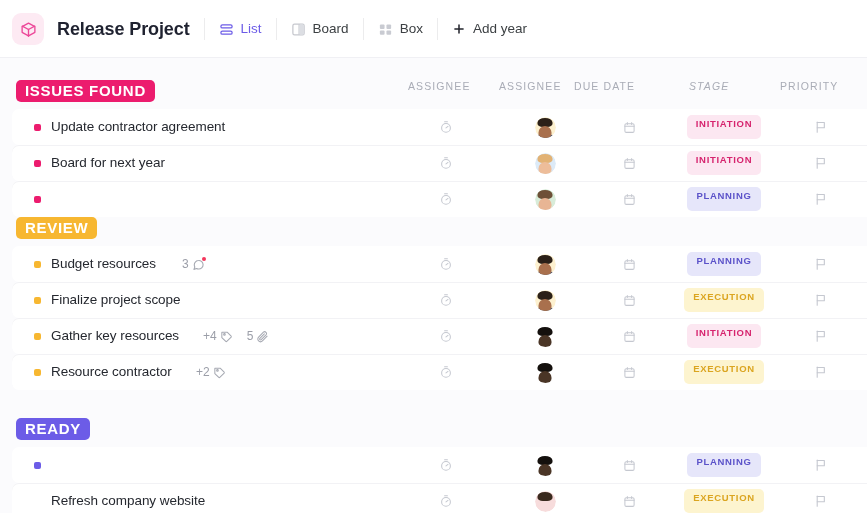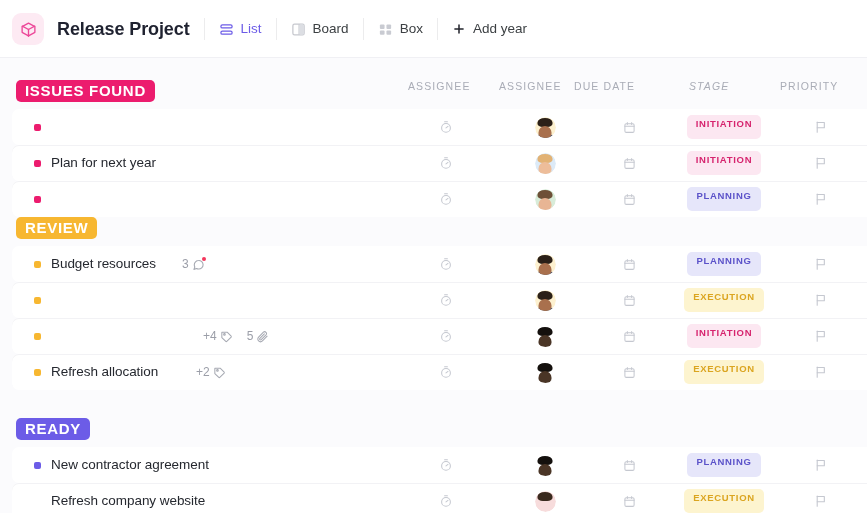--- a/index.html
+++ b/index.html
@@ -268,20 +268,21 @@
     <span style="left:499px;">ASSIGNEE</span>
     <span style="left:574px;">DUE DATE</span>
     <span style="left:689px;font-style:italic;">STAGE</span>
     <span style="left:780px;">PRIORITY</span>
   </div>
 
   <div id="body" style="position:absolute;top:80px;left:0;right:0;">
       <div class="section"><div class="sec-badge" style="background:#ec1c6e;margin-top:0px;">ISSUES FOUND</div><div class="rowwrap">
           <div class="row">
             <span class="dot" style="background:#ec1c6e"></span>
+            <span class="task">Update contractor agreement</span>
             <span class="cell c-tracked">
               <span>
                 <svg width="14" height="14" viewBox="0 0 24 24" fill="none" stroke="#c5c8d0" stroke-width="1.8" stroke-linecap="round">
                   <circle cx="12" cy="13.5" r="7.5"></circle>
                   <path d="M12 13.5l3.4-2.6"></path>
                   <path d="M9.6 3h4.8"></path>
                 </svg>
               </span>
             </span>
             <span class="cell c-assignee">
@@ -307,21 +308,21 @@
               <span>
                 <svg width="14" height="14" viewBox="0 0 24 24" fill="none" stroke="#c5c8d0" stroke-width="1.9" stroke-linecap="round" stroke-linejoin="round">
                   <path d="M5.5 21V3.5"></path>
                   <path d="M5.5 4.2h12.2v9H5.5"></path>
                 </svg>
               </span>
             </span>
           </div>
           <div class="row">
             <span class="dot" style="background:#ec1c6e"></span>
-            <span class="task">Plan for next year</span>
+            <span class="task">Board for next year</span>
             <span class="cell c-tracked">
               <span>
                 <svg width="14" height="14" viewBox="0 0 24 24" fill="none" stroke="#c5c8d0" stroke-width="1.8" stroke-linecap="round">
                   <circle cx="12" cy="13.5" r="7.5"></circle>
                   <path d="M12 13.5l3.4-2.6"></path>
                   <path d="M9.6 3h4.8"></path>
                 </svg>
               </span>
             </span>
             <span class="cell c-assignee">
@@ -439,20 +440,21 @@
               <span>
                 <svg width="14" height="14" viewBox="0 0 24 24" fill="none" stroke="#c5c8d0" stroke-width="1.9" stroke-linecap="round" stroke-linejoin="round">
                   <path d="M5.5 21V3.5"></path>
                   <path d="M5.5 4.2h12.2v9H5.5"></path>
                 </svg>
               </span>
             </span>
           </div>
           <div class="row">
             <span class="dot" style="background:#f7b731"></span>
+            <span class="task">Finalize project scope</span>
             <span class="cell c-tracked">
               <span>
                 <svg width="14" height="14" viewBox="0 0 24 24" fill="none" stroke="#c5c8d0" stroke-width="1.8" stroke-linecap="round">
                   <circle cx="12" cy="13.5" r="7.5"></circle>
                   <path d="M12 13.5l3.4-2.6"></path>
                   <path d="M9.6 3h4.8"></path>
                 </svg>
               </span>
             </span>
             <span class="cell c-assignee">
@@ -478,20 +480,21 @@
               <span>
                 <svg width="14" height="14" viewBox="0 0 24 24" fill="none" stroke="#c5c8d0" stroke-width="1.9" stroke-linecap="round" stroke-linejoin="round">
                   <path d="M5.5 21V3.5"></path>
                   <path d="M5.5 4.2h12.2v9H5.5"></path>
                 </svg>
               </span>
             </span>
           </div>
           <div class="row">
             <span class="dot" style="background:#f7b731"></span>
+            <span class="task">Gather key resources</span>
             <span class="meta" style="left:191px;">
               <span class="mi">
                 <span class="mnum">+4</span>
                 <span style="position:relative;display:inline-flex;">
                   <svg width="13" height="13" viewBox="0 0 24 24" fill="none" stroke="#a6a9b2" stroke-width="1.9" stroke-linecap="round" stroke-linejoin="round">
                     <path d="M20.6 13.1l-7.6 7.6a2 2 0 0 1-2.8 0l-6.8-6.8V4.1h9.8l7.4 7.4a1.2 1.2 0 0 1 0 1.6z"></path>
                     <circle cx="8.2" cy="8.2" r="1.5"></circle>
                   </svg>
                 </span>
               </span>
@@ -536,21 +539,21 @@
               <span>
                 <svg width="14" height="14" viewBox="0 0 24 24" fill="none" stroke="#c5c8d0" stroke-width="1.9" stroke-linecap="round" stroke-linejoin="round">
                   <path d="M5.5 21V3.5"></path>
                   <path d="M5.5 4.2h12.2v9H5.5"></path>
                 </svg>
               </span>
             </span>
           </div>
           <div class="row">
             <span class="dot" style="background:#f7b731"></span>
-            <span class="task">Refresh allocation</span>
+            <span class="task">Resource contractor</span>
             <span class="meta" style="left:184px;">
               <span class="mi">
                 <span class="mnum">+2</span>
                 <span style="position:relative;display:inline-flex;">
                   <svg width="13" height="13" viewBox="0 0 24 24" fill="none" stroke="#a6a9b2" stroke-width="1.9" stroke-linecap="round" stroke-linejoin="round">
                     <path d="M20.6 13.1l-7.6 7.6a2 2 0 0 1-2.8 0l-6.8-6.8V4.1h9.8l7.4 7.4a1.2 1.2 0 0 1 0 1.6z"></path>
                     <circle cx="8.2" cy="8.2" r="1.5"></circle>
                   </svg>
                 </span>
               </span>
@@ -589,21 +592,20 @@
                   <path d="M5.5 21V3.5"></path>
                   <path d="M5.5 4.2h12.2v9H5.5"></path>
                 </svg>
               </span>
             </span>
           </div>
         </div></div>
       <div class="section"><div class="sec-badge" style="background:#6c5ce7;margin-top:28px;">READY</div><div class="rowwrap">
           <div class="row">
             <span class="dot" style="background:#6c5ce7"></span>
-            <span class="task">New contractor agreement</span>
             <span class="cell c-tracked">
               <span>
                 <svg width="14" height="14" viewBox="0 0 24 24" fill="none" stroke="#c5c8d0" stroke-width="1.8" stroke-linecap="round">
                   <circle cx="12" cy="13.5" r="7.5"></circle>
                   <path d="M12 13.5l3.4-2.6"></path>
                   <path d="M9.6 3h4.8"></path>
                 </svg>
               </span>
             </span>
             <span class="cell c-assignee">

